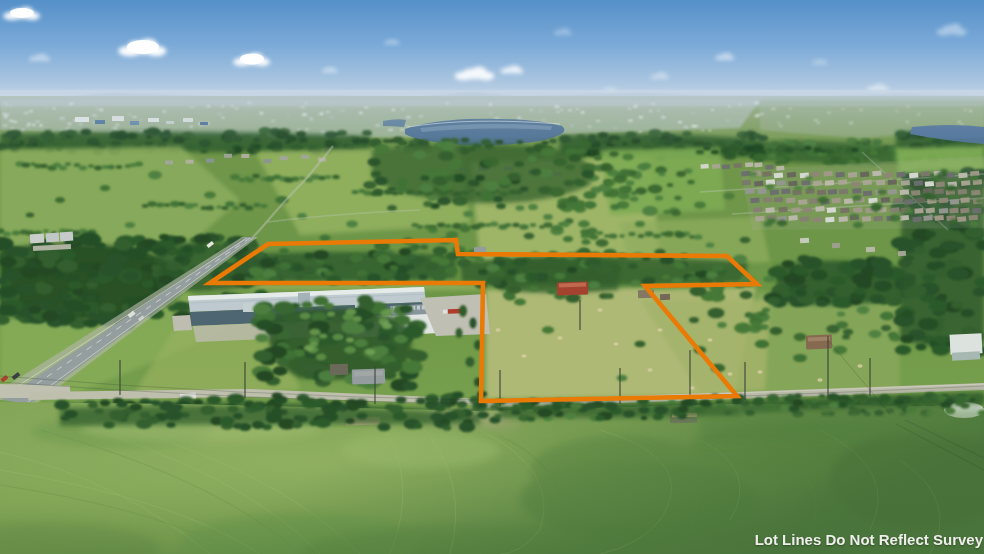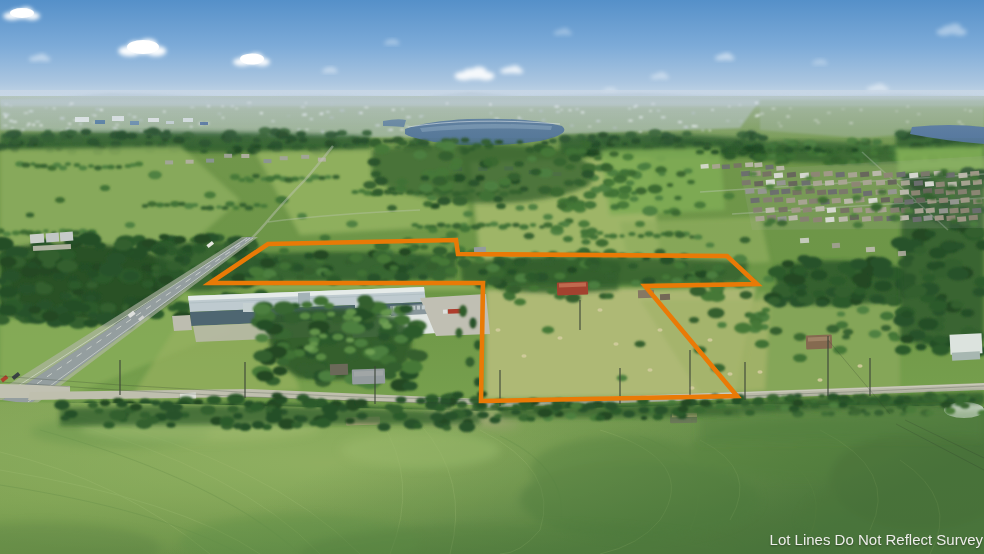--- a/index.html
+++ b/index.html
@@ -1,12 +1,12 @@
 <!DOCTYPE html>
-<html><head><meta charset="utf-8"><style>html,body{margin:0;padding:0;background:#222;}.wrap{position:relative;width:984px;height:554px;overflow:hidden;font-family:"Liberation Sans",sans-serif;} svg{display:block;}</style></head><body>
+<html><head><meta charset="utf-8"><style>html,body{margin:0;padding:0;background:#222;}.wrap{position:relative;width:984px;height:554px;overflow:hidden;font-family:"Liberation Sans",sans-serif;font-weight:bold;} svg{display:block;}</style></head><body>
 <div class="wrap">
     <svg width="984" height="554" viewBox="0 0 984 554">
       <defs>
 <filter id="b1" x="-30%" y="-30%" width="160%" height="160%">
           <feGaussianBlur stdDeviation="0.8"></feGaussianBlur>
         </filter>
 <filter id="b2" x="-30%" y="-30%" width="160%" height="160%">
           <feGaussianBlur stdDeviation="2.2"></feGaussianBlur>
         </filter>
 <filter id="b3" x="-40%" y="-40%" width="180%" height="180%">

